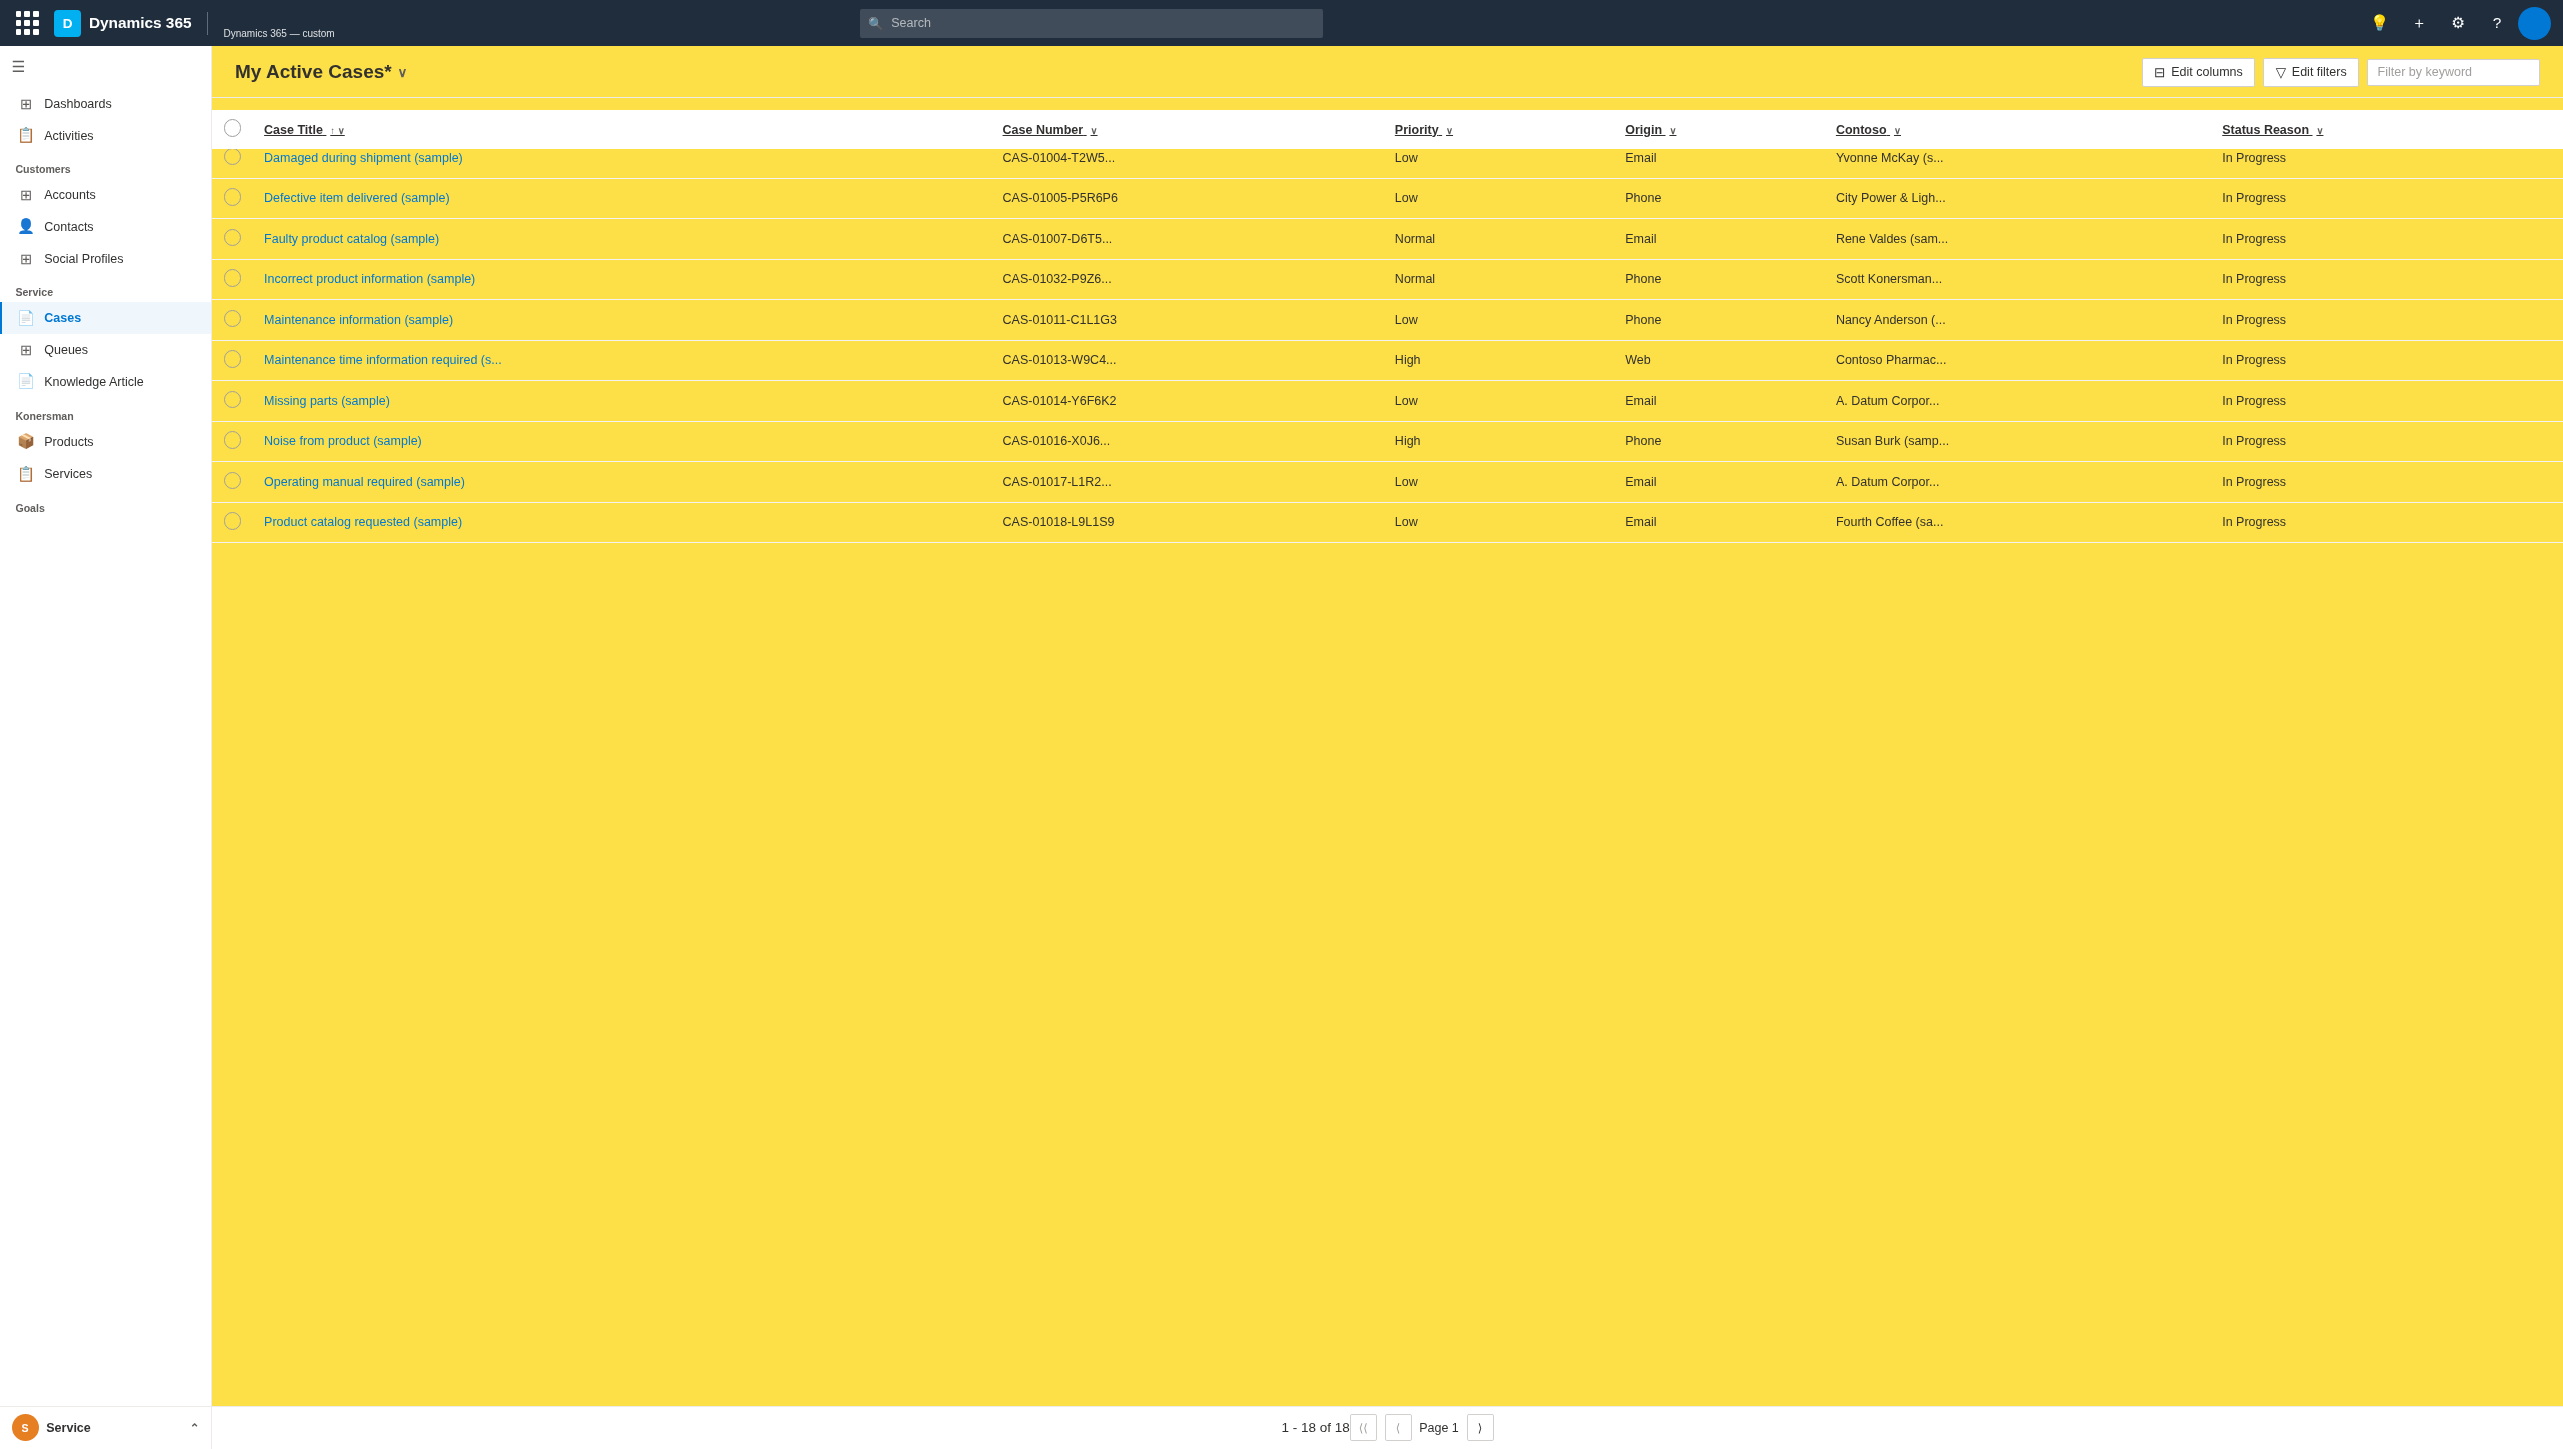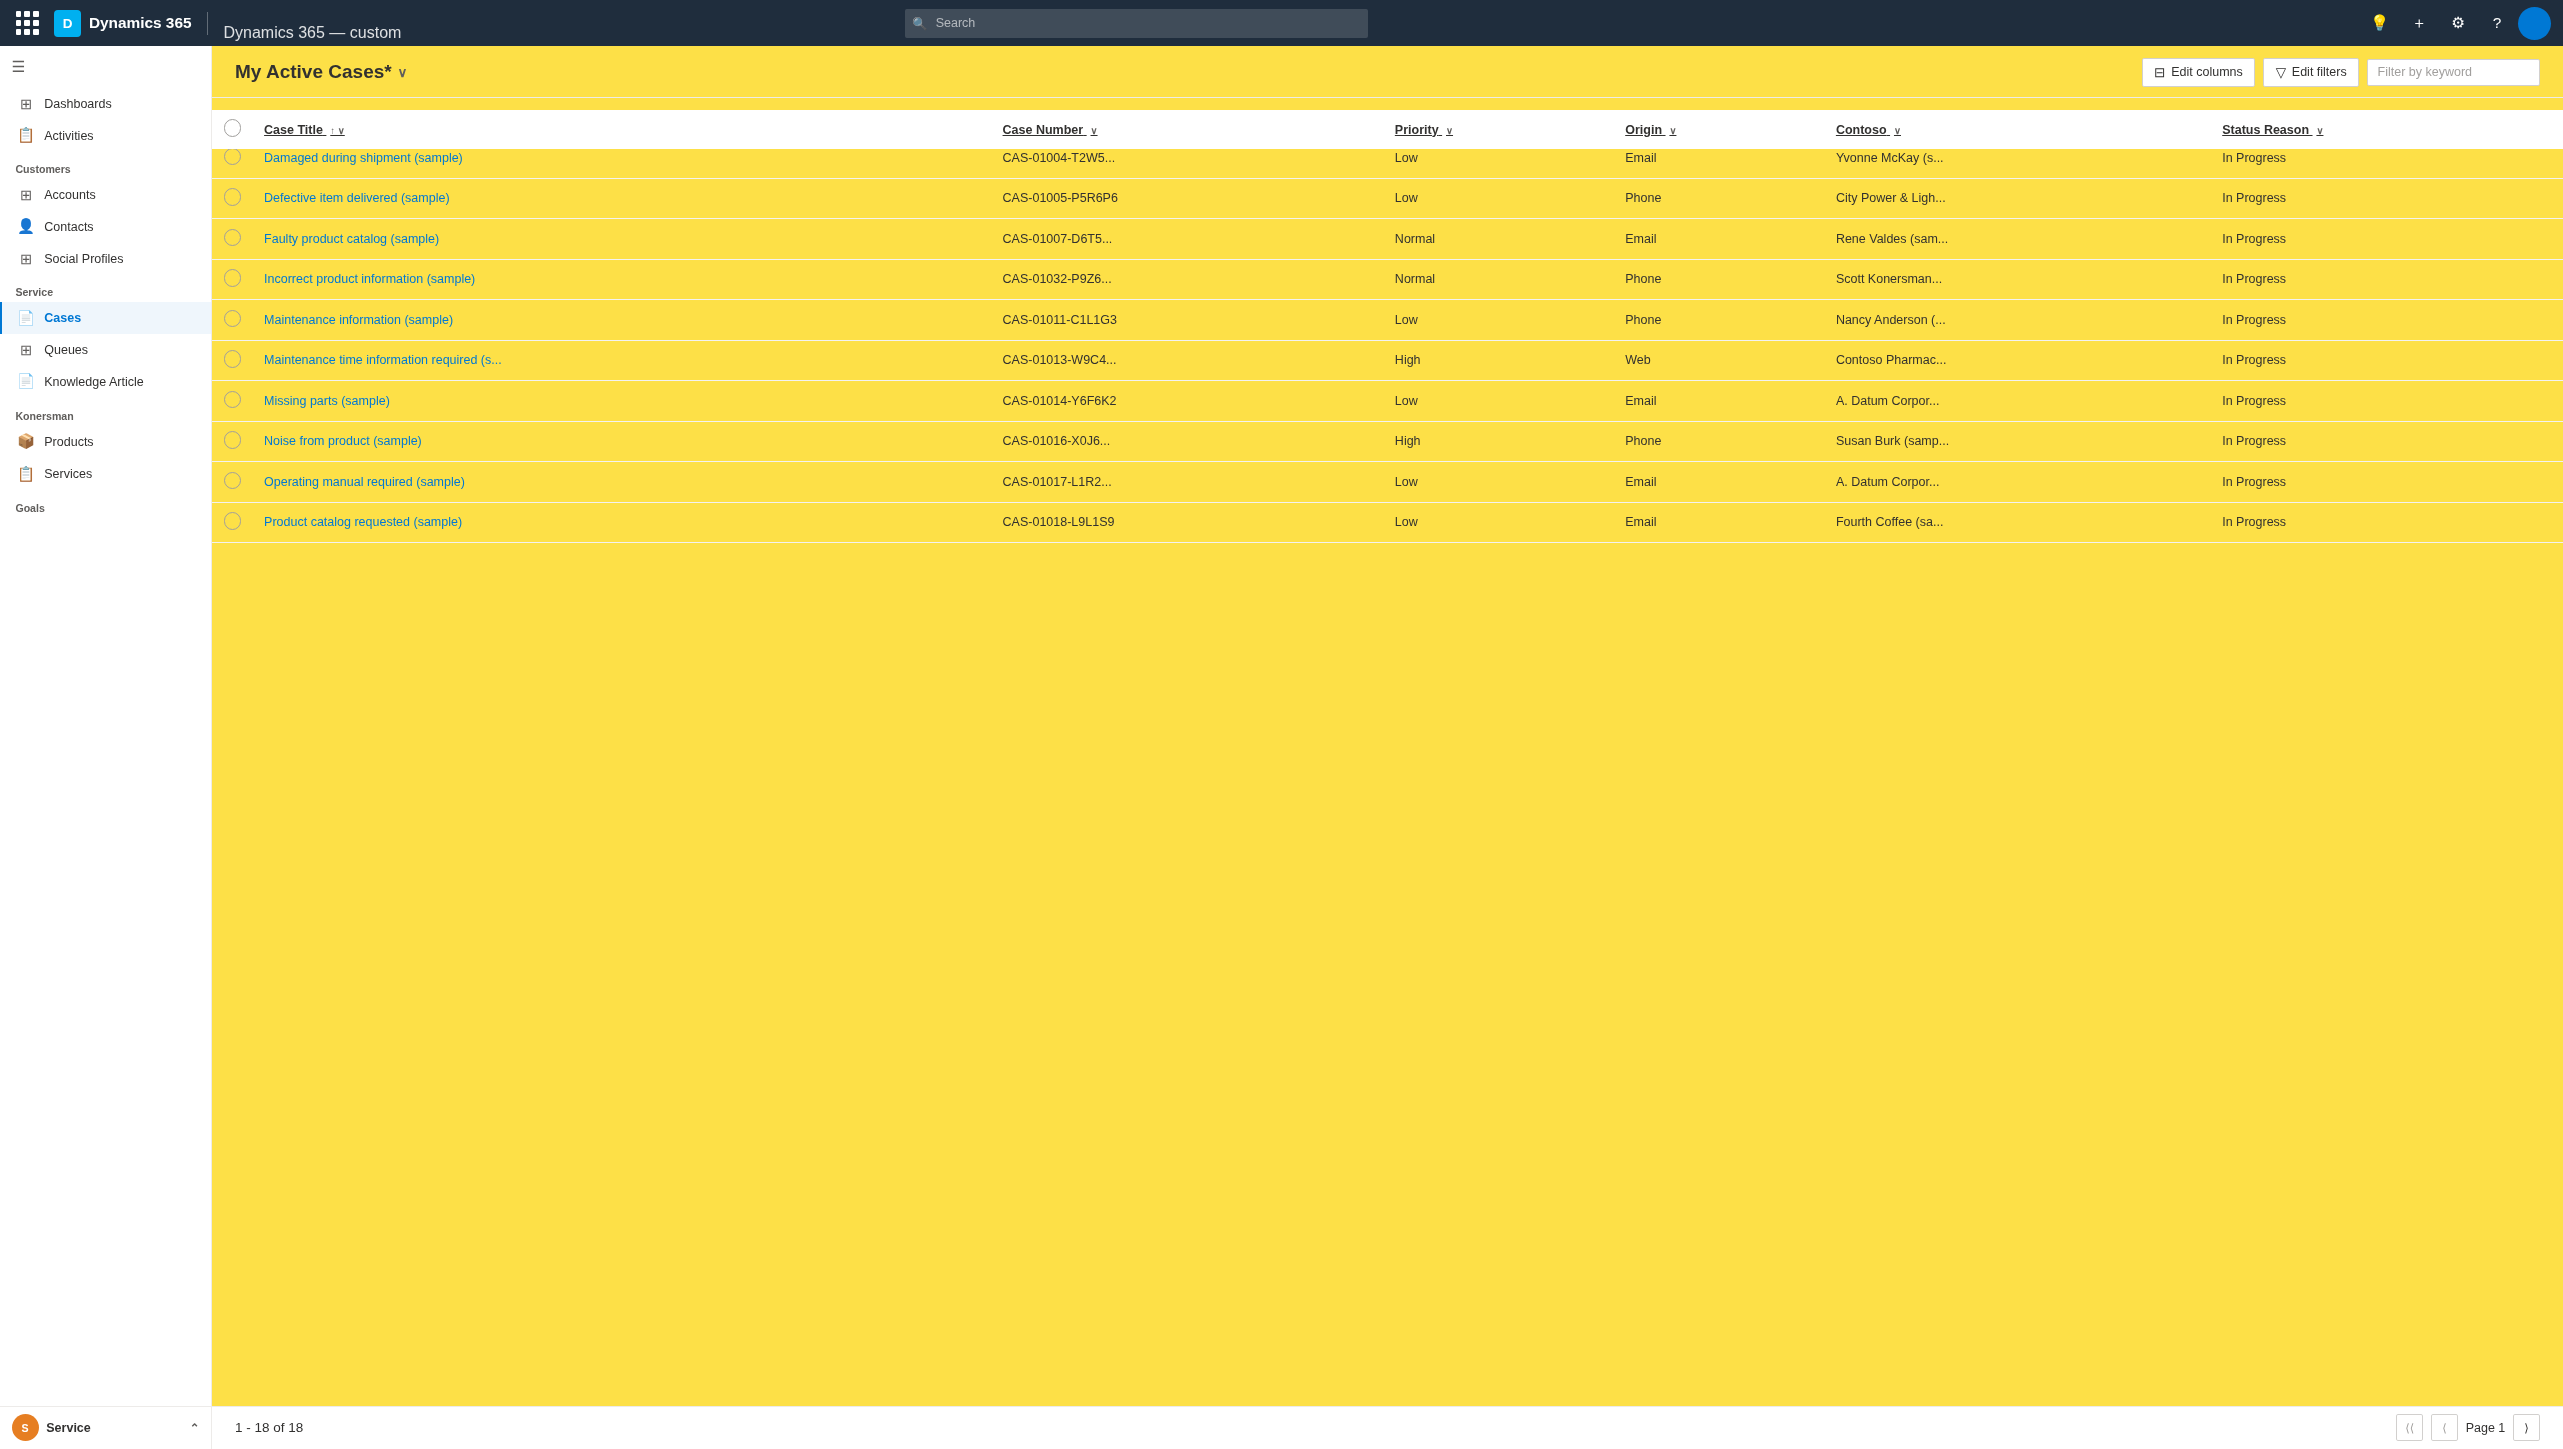--- a/index.html
+++ b/index.html
@@ -9,21 +9,21 @@
     .top-nav {
       display: flex; align-items: center; background: #1f2d3d; color: #fff;
       height: 46px; padding: 0 11.6px; gap: 11.6px; flex-shrink: 0; z-index: 100;
     }
     .top-nav-waffle { cursor: pointer; display: flex; align-items: center; justify-content: center; width: 31px; height: 31px; }
     .waffle-grid { display: grid; grid-template-columns: repeat(3,5.8px); grid-template-rows: repeat(3,5.8px); gap: 2.9px; }
     .waffle-dot { background: #fff; border-radius: 1px; width: 5.8px; height: 5.8px; }
     .top-nav-logo { display: flex; align-items: center; gap: 7.7px; font-size: 15.4px; font-weight: 600; color: #fff; white-space: nowrap; }
     .logo-icon { width: 27px; height: 27px; background: #00b0f0; border-radius: 3.9px; display: flex; align-items: center; justify-content: center; font-size: 13.5px; font-weight: 900; color: #fff; }
     .top-nav-divider { width: 1px; height: 23px; background: rgba(255,255,255,0.3); margin: 0 3.9px; }
-    .top-nav-appname { font-size: 16px; color: rgba(255,255,255,0.85); white-space: nowrap; margin-top: 20px; }
+    .top-nav-appname { font-size: 10px; color: rgba(255,255,255,0.85); white-space: nowrap; margin-top: 20px; }
     .top-nav-search { flex: 1; max-width: 463px; margin: 0 auto; }
     .top-nav-search input {
       width: 100%; height: 29px; border-radius: 1.9px; border: none; background: rgba(255,255,255,0.15);
       color: #fff; padding: 0 11.6px 0 31px; font-size: 12.5px; outline: none;
     }
     .top-nav-search input::placeholder { color: rgba(255,255,255,0.6); }
     .search-wrapper { position: relative; }
     .search-icon-top { position: absolute; left: 7.7px; top: 50%; transform: translateY(-50%); color: rgba(255,255,255,0.7); font-size: 12.5px; }
     .top-nav-actions { display: flex; align-items: center; gap: 3.9px; margin-left: auto; }
     .top-nav-btn { width: 35px; height: 35px; display: flex; align-items: center; justify-content: center; border-radius: 50%; cursor: pointer; color: #fff; font-size: 15.4px; }
@@ -78,21 +78,21 @@
     tbody td { padding: 9.6px 11.6px; color: #323130; }
     .checkbox-col { width: 39px; text-align: center; }
     .checkbox-circle { width: 17.3px; height: 17.3px; border-radius: 50%; border: 1.9px solid #a19f9d; display: inline-block; cursor: pointer; }
 
     
     .status-in-progress { color: #323130; }
 
     
     .table-footer {
       border-top: 1px solid #edebe9; padding: 7.7px 23px; display: flex; align-items: center;
-      justify-content: space-between; background: #fff; flex-shrink: 0;
+      justify-content: center; background: #fff; flex-shrink: 0;
     }
     .pagination { display: flex; align-items: center; gap: 7.7px; }
     .page-btn { width: 27px; height: 27px; display: flex; align-items: center; justify-content: center; border: 1px solid #d2d0ce; background: #fff; border-radius: 1.9px; cursor: pointer; font-size: 11.6px; color: #323130; }
     .page-btn.disabled { color: #a19f9d; cursor: default; }
     .page-label { font-size: 12.5px; color: #323130; }
 
     
     .table-container::-webkit-scrollbar { height: 7.7px; }
     .table-container::-webkit-scrollbar-track { background: #f3f2f1; }
     .table-container::-webkit-scrollbar-thumb { background: #c8c6c4; border-radius: 3.9px; }

